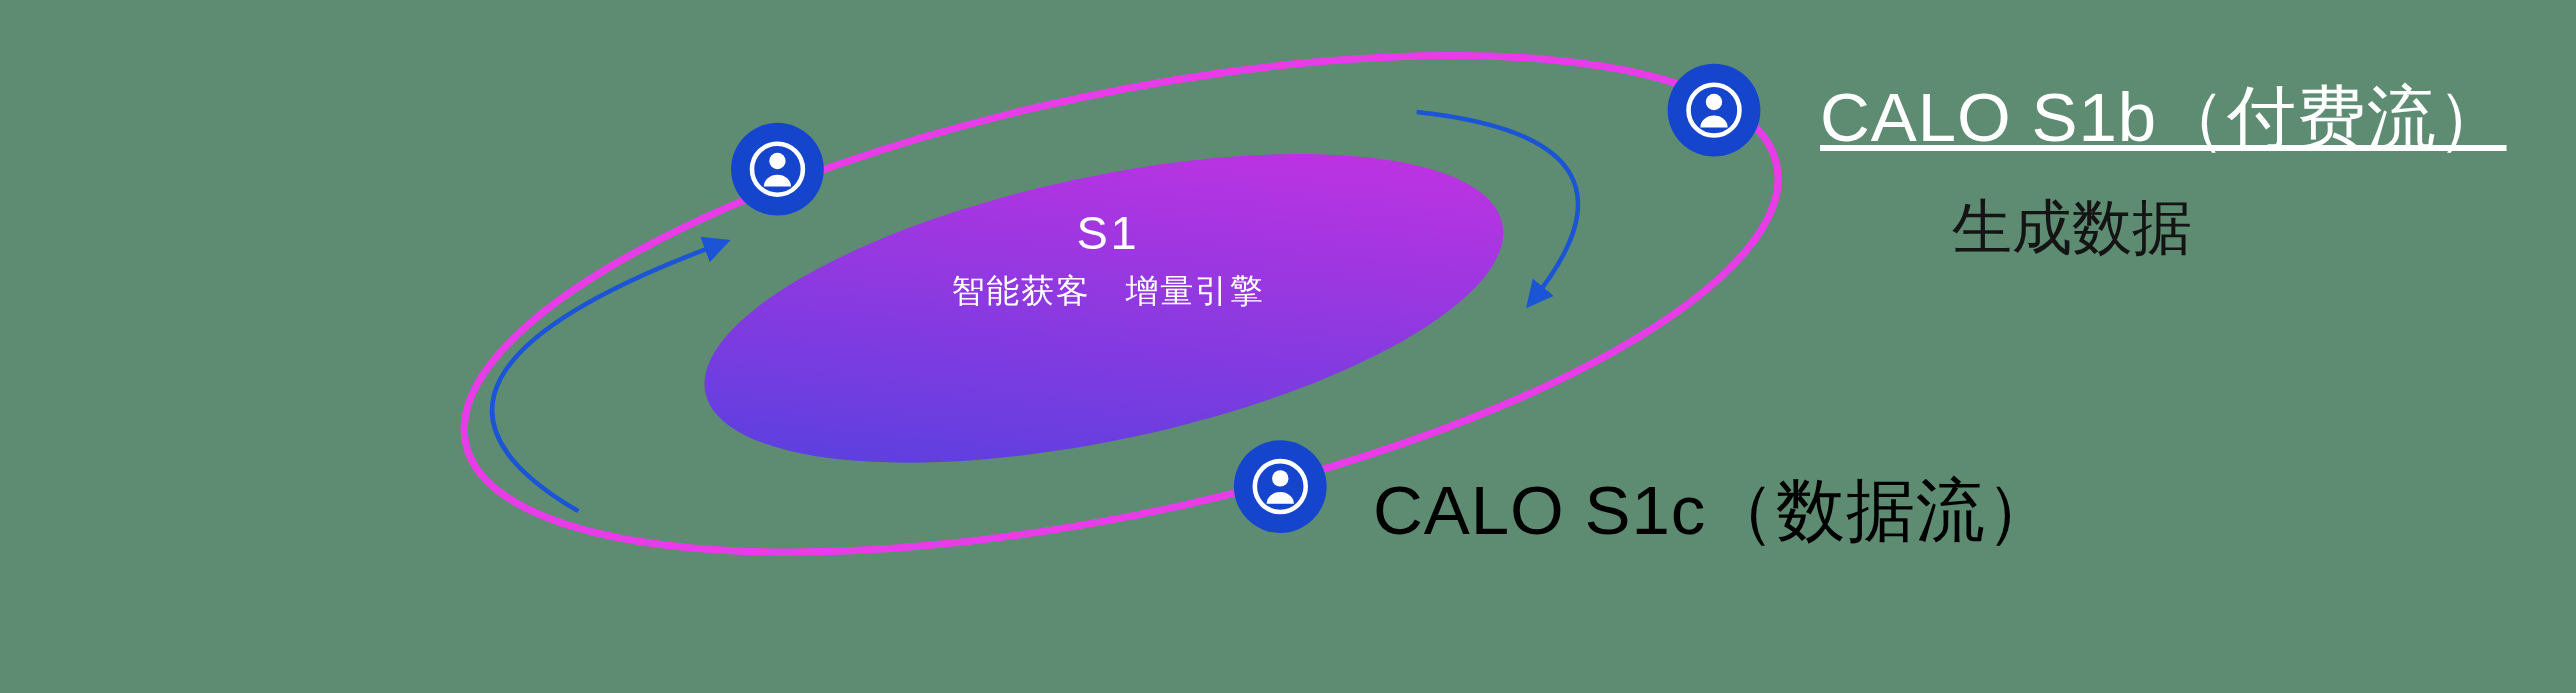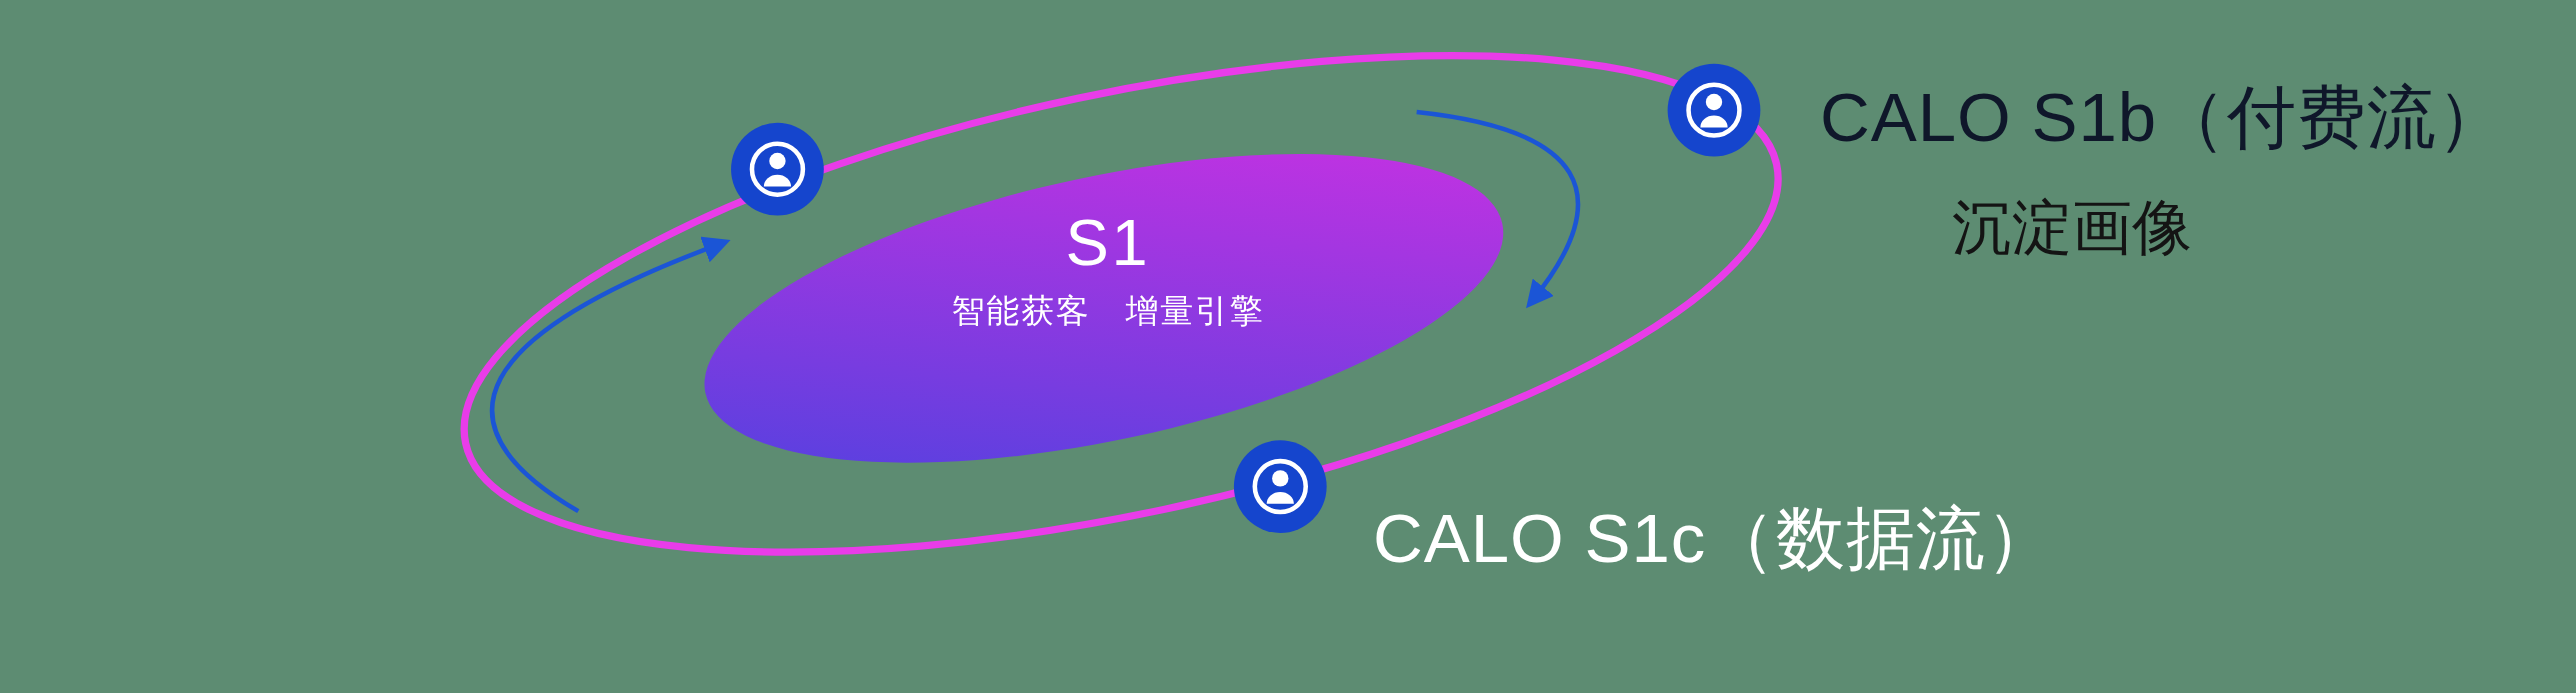--- a/index.html
+++ b/index.html
@@ -43,21 +43,21 @@
 
   .core-text {
     position: absolute;
     left: 1108px;
     top: 207px;
     transform: translateX(-50%);
     text-align: center;
     white-space: nowrap;
   }
   .core-title {
-    font-size: 65px;
+    font-size: 47px;
     font-weight: 500;
     letter-spacing: 2.7px;
     line-height: 1.1;
   }
   .core-sub {
     font-size: 33px;
     font-weight: 400;
     margin-top: 14.5px;
     letter-spacing: 1.8px;
     line-height: 1.1;
@@ -97,19 +97,19 @@
     <use href="#personNode" x="1885" y="121"></use>
     <use href="#personNode" x="1408" y="535"></use>
   </svg>
 
   <div class="core-text" style="color: rgb(255, 255, 255);">
     <div class="core-title">S1</div>
     <div class="core-sub">智能获客　增量引擎</div>
   </div>
 
 
-  <div class="sat-title t-b" style="color: #0f172a;">CALO S1b（付费流）</div>
-  <div class="sat-sub s-b" style="color: rgb(20, 20, 20);">沉淀画像</div>
+  <div class="sat-title t-b" style="color: #ffffff; text-decoration: underline;">CALO S1b（付费流）</div>
+  <div class="sat-sub s-b" style="color: rgb(20, 20, 20);">生成数据</div>
 
-  <div class="sat-title t-c" style="color: #ffffff; margin-top: 28px;">CALO S1c（数据流）</div>
+  <div class="sat-title t-c" style="color: #000000;">CALO S1c（数据流）</div>
 
 </div>
 
 
 </body></html>

